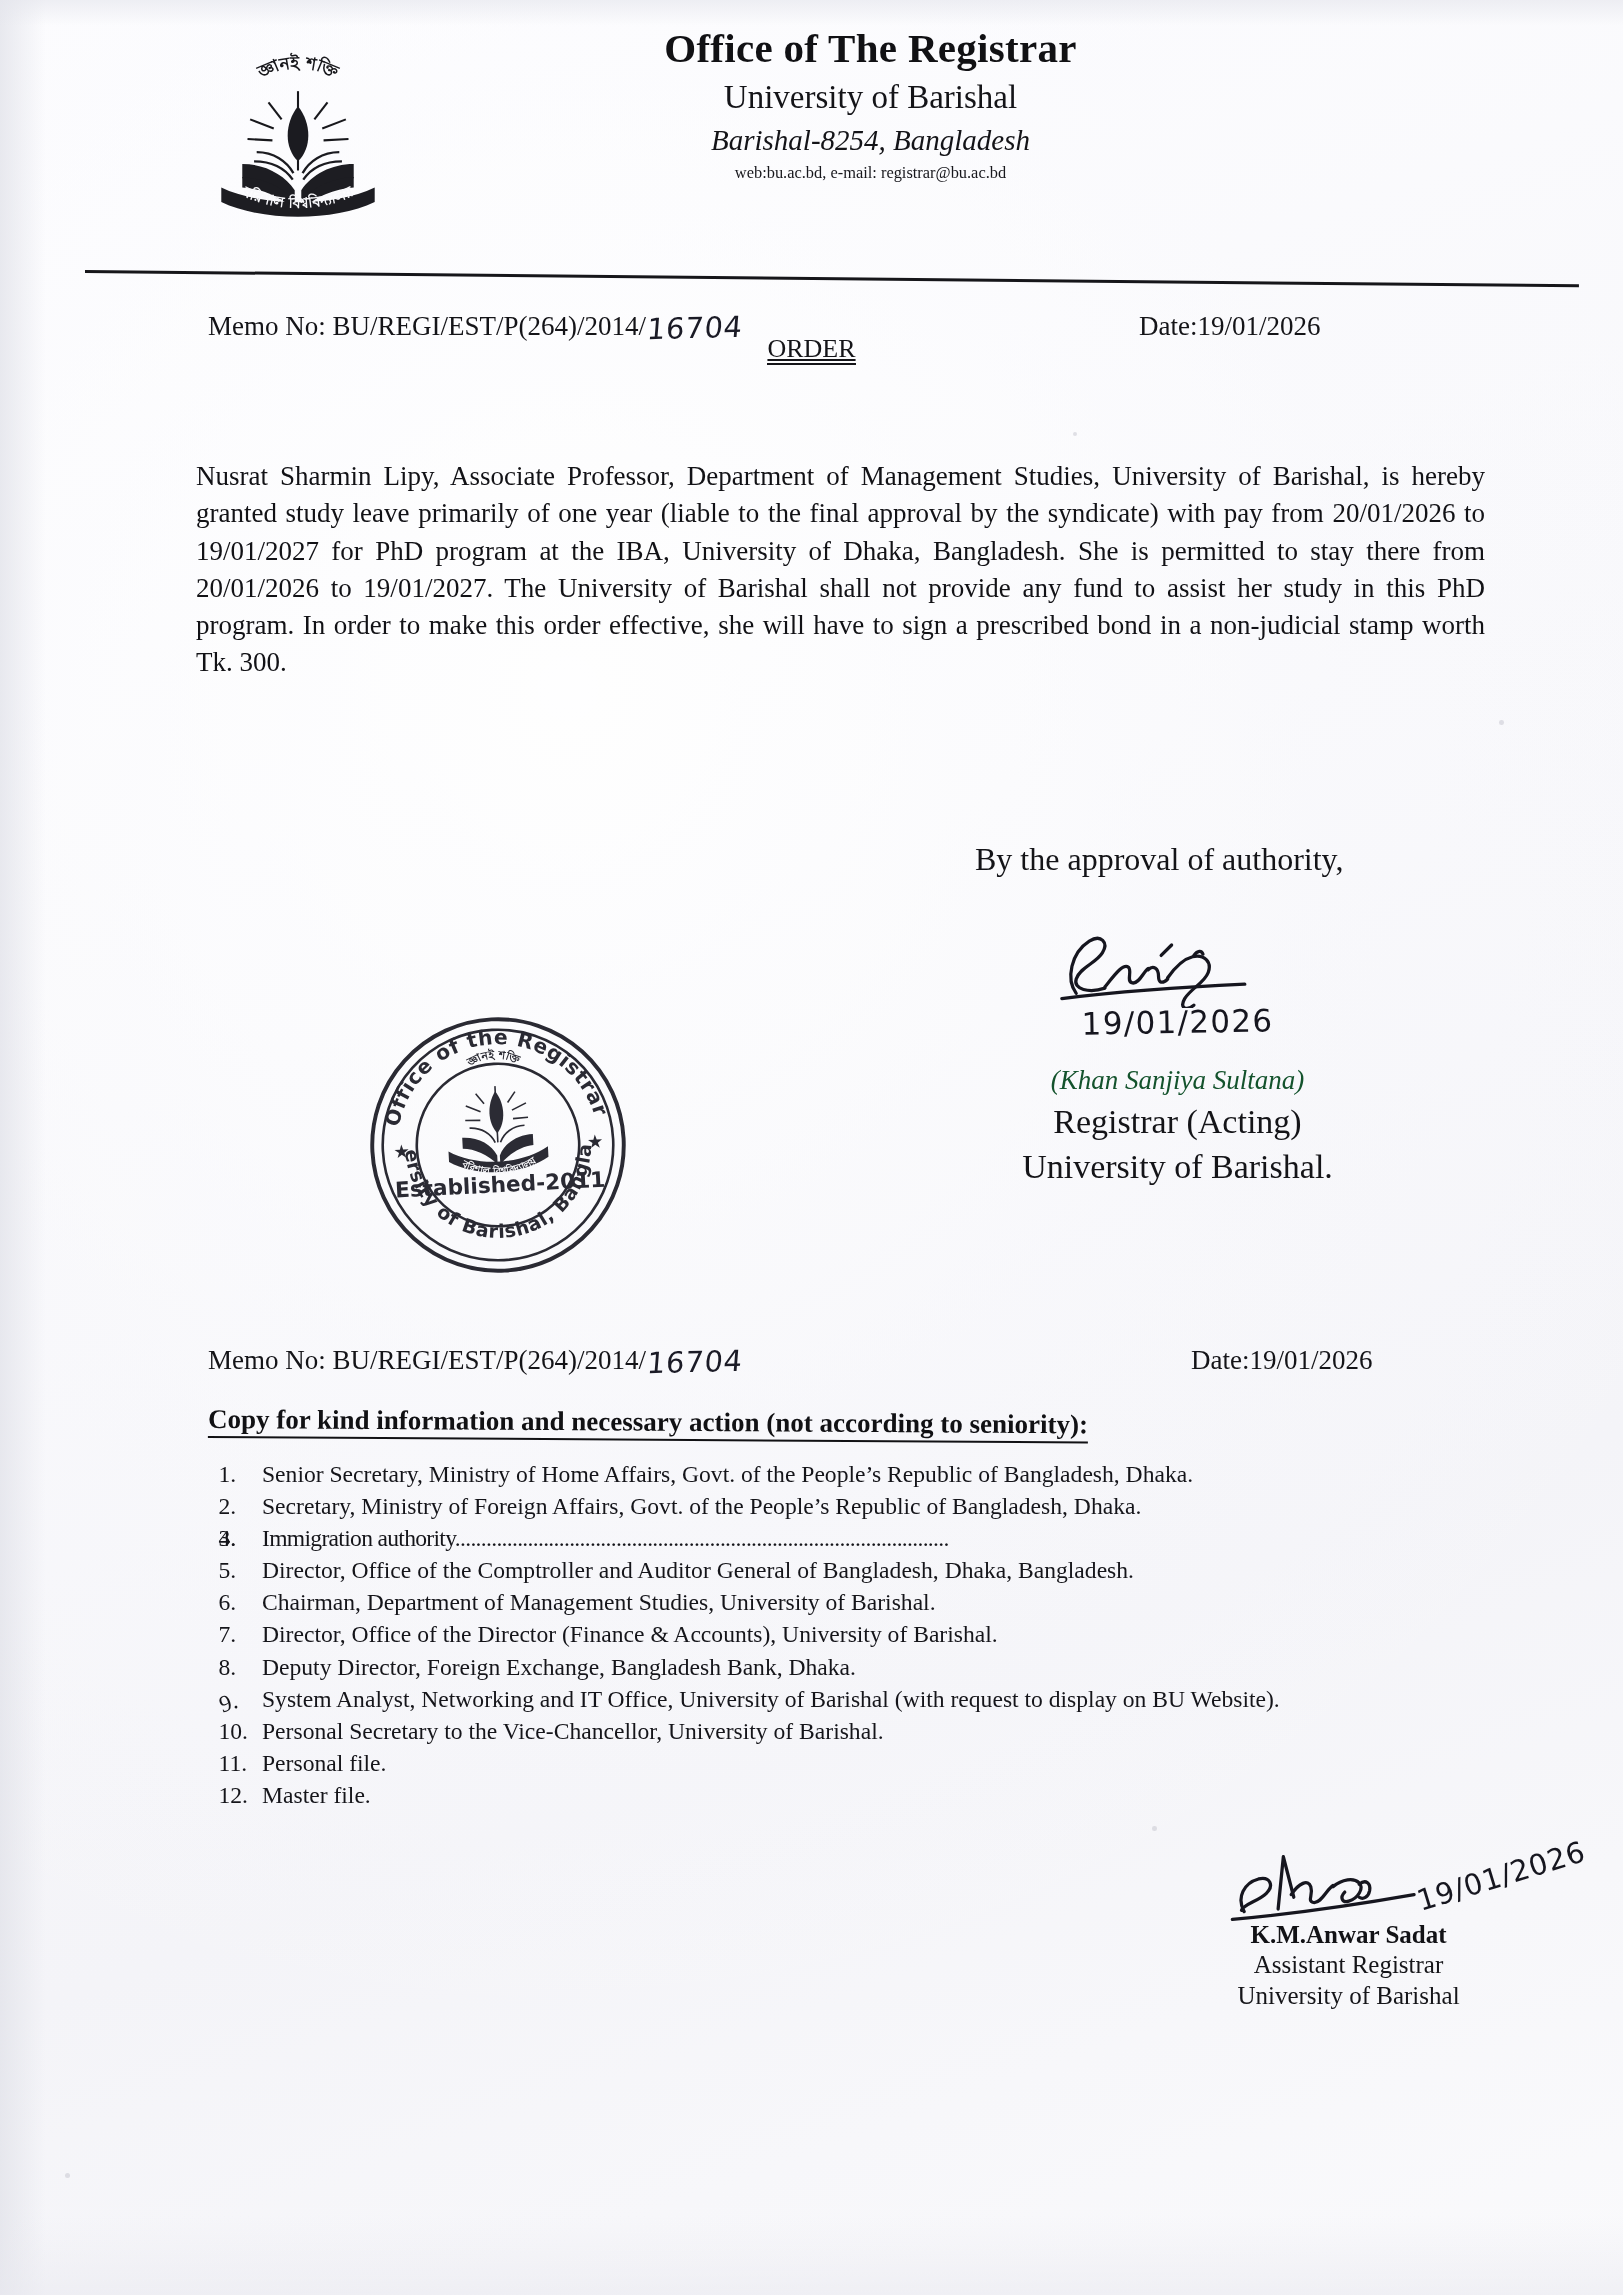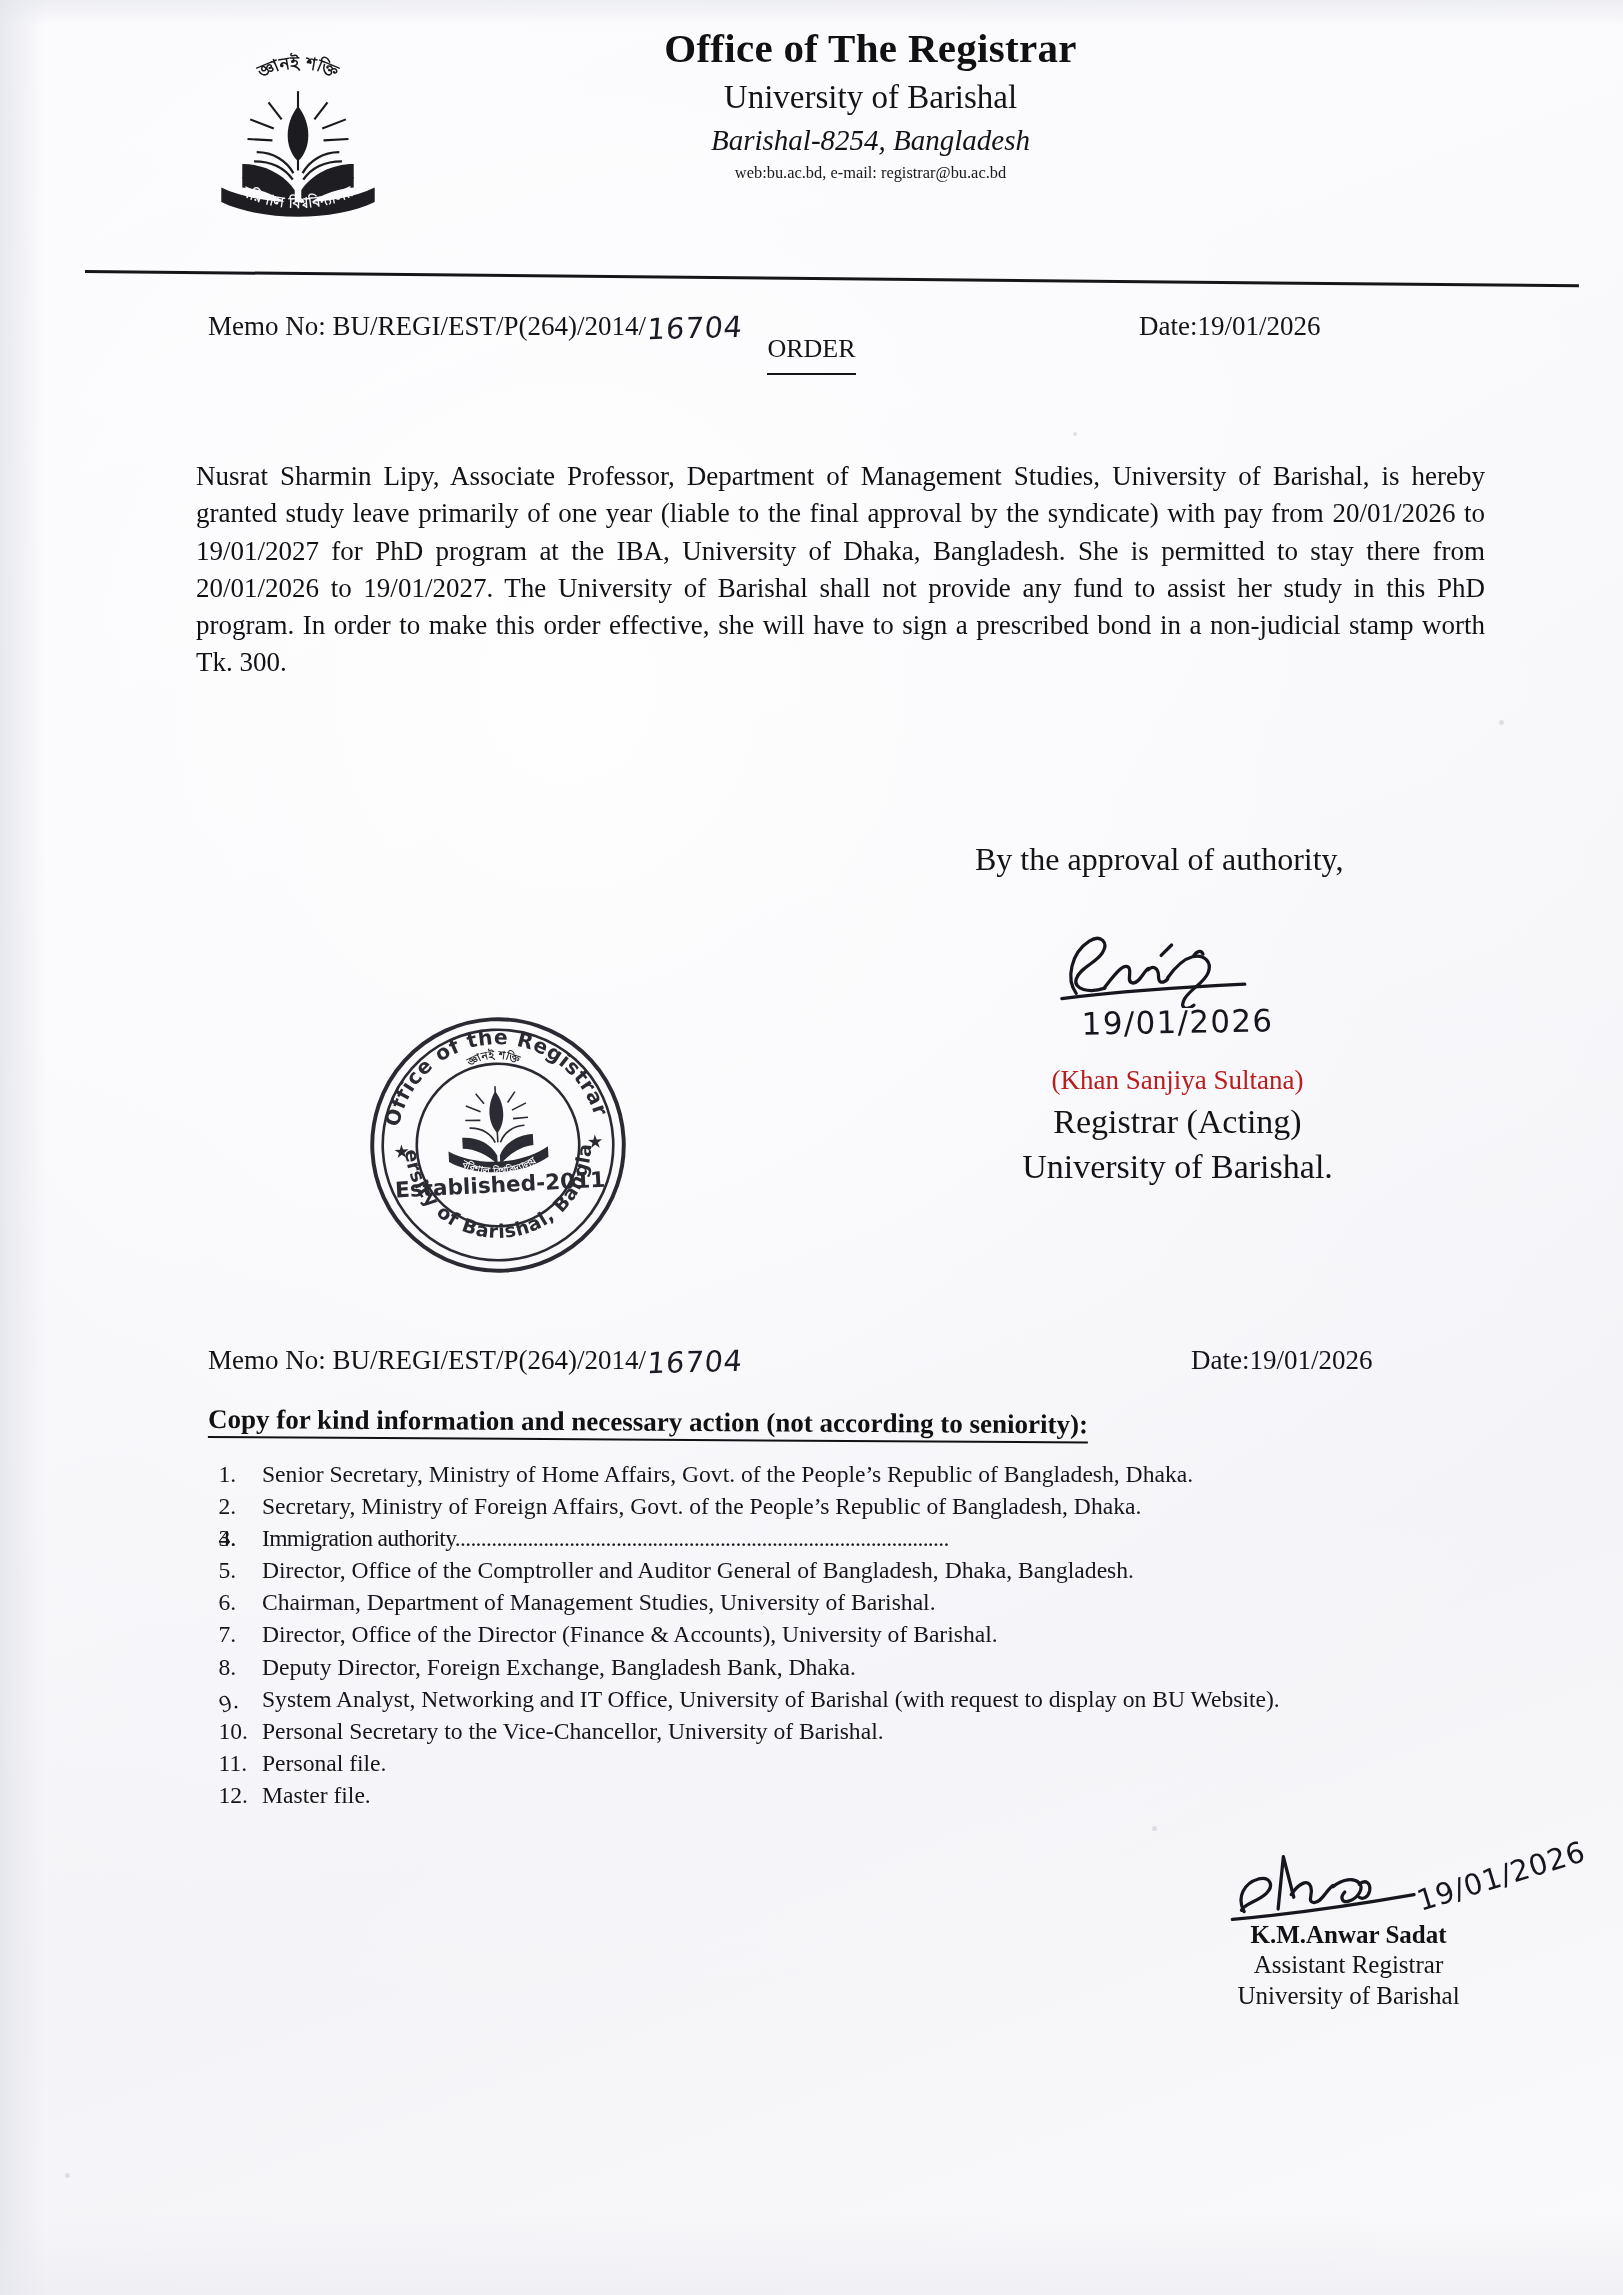--- a/index.html
+++ b/index.html
@@ -156,21 +156,22 @@
   .order-heading {
     position: absolute;
     left: 0; right: 0;
     top: 334px;
     text-align: center;
     font-size: 26px;
     color: #141418;
   }
   .order-heading span {
     border-bottom: 2px solid #141418;
-    padding-bottom: 10px;
+    padding-bottom: 0;
+    text-decoration: underline;
   }
 
   
   .body-para {
     position: absolute;
     left: 196px;
     width: 1289px;
     top: 458px;
     font-size: 27px;
     line-height: 1.38;
@@ -203,22 +204,23 @@
     font-family: "DejaVu Sans", sans-serif;
     font-size: 31px;
     color: #16161f;
     letter-spacing: 1.3px;
     transform: rotate(-1deg);
     margin-top: -3.9px;
   }
   .sig-name {
     font-size: 27px;
     margin-top: 22px;
-    color: #b91c1c;
+    color: #14532d;
     line-height: 1.35;
+    font-style: italic;
   }
   .sig-role, .sig-org {
     font-size: 34px;
     color: #141418;
     line-height: 1.35;
   }
 
   
   .seal {
     position: absolute;

